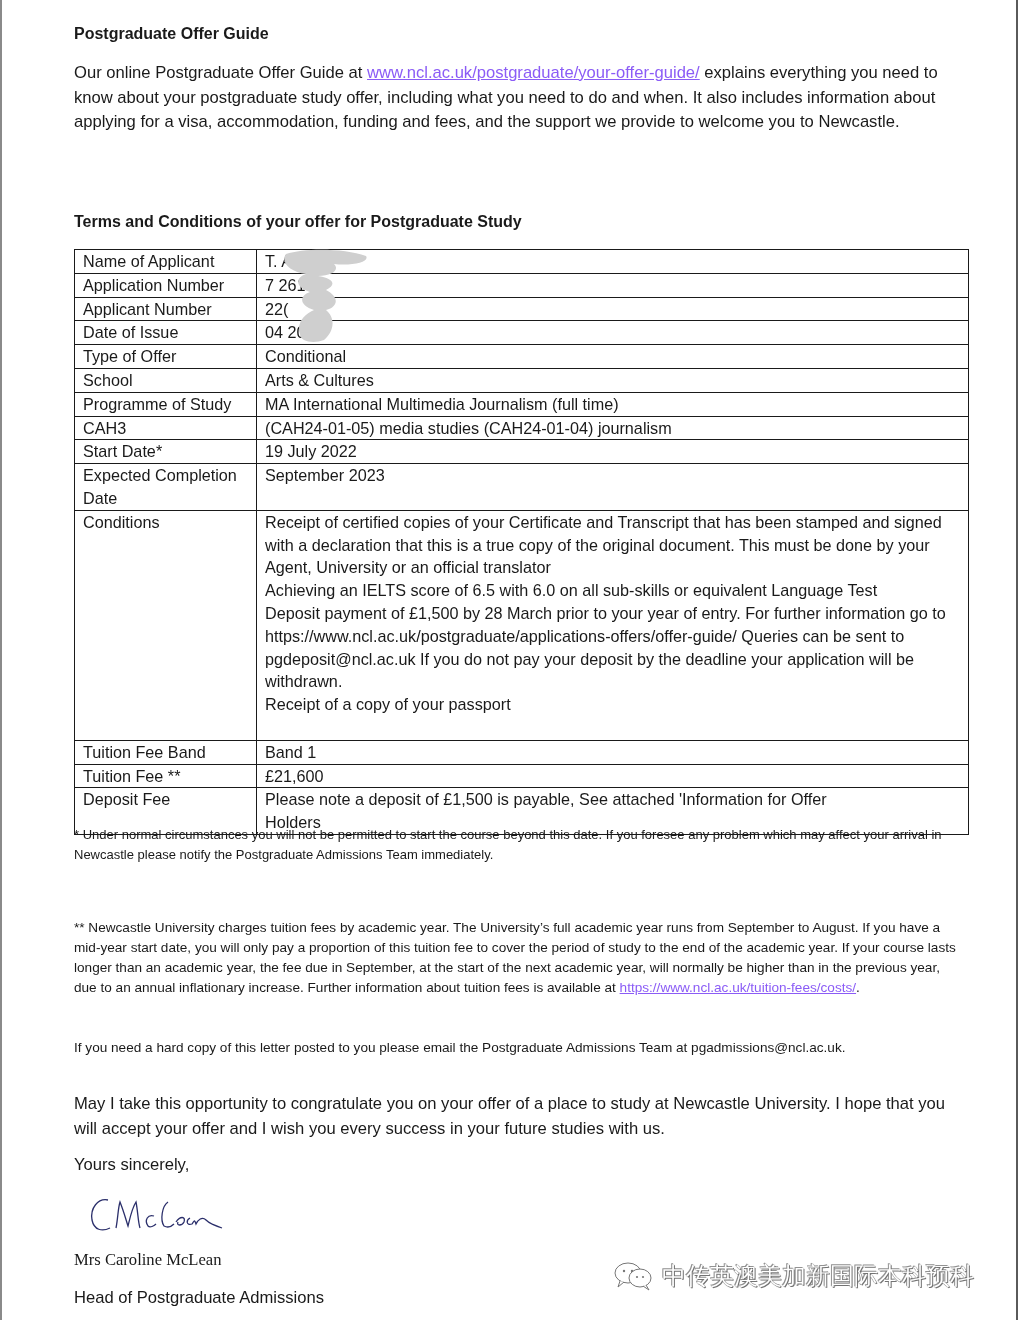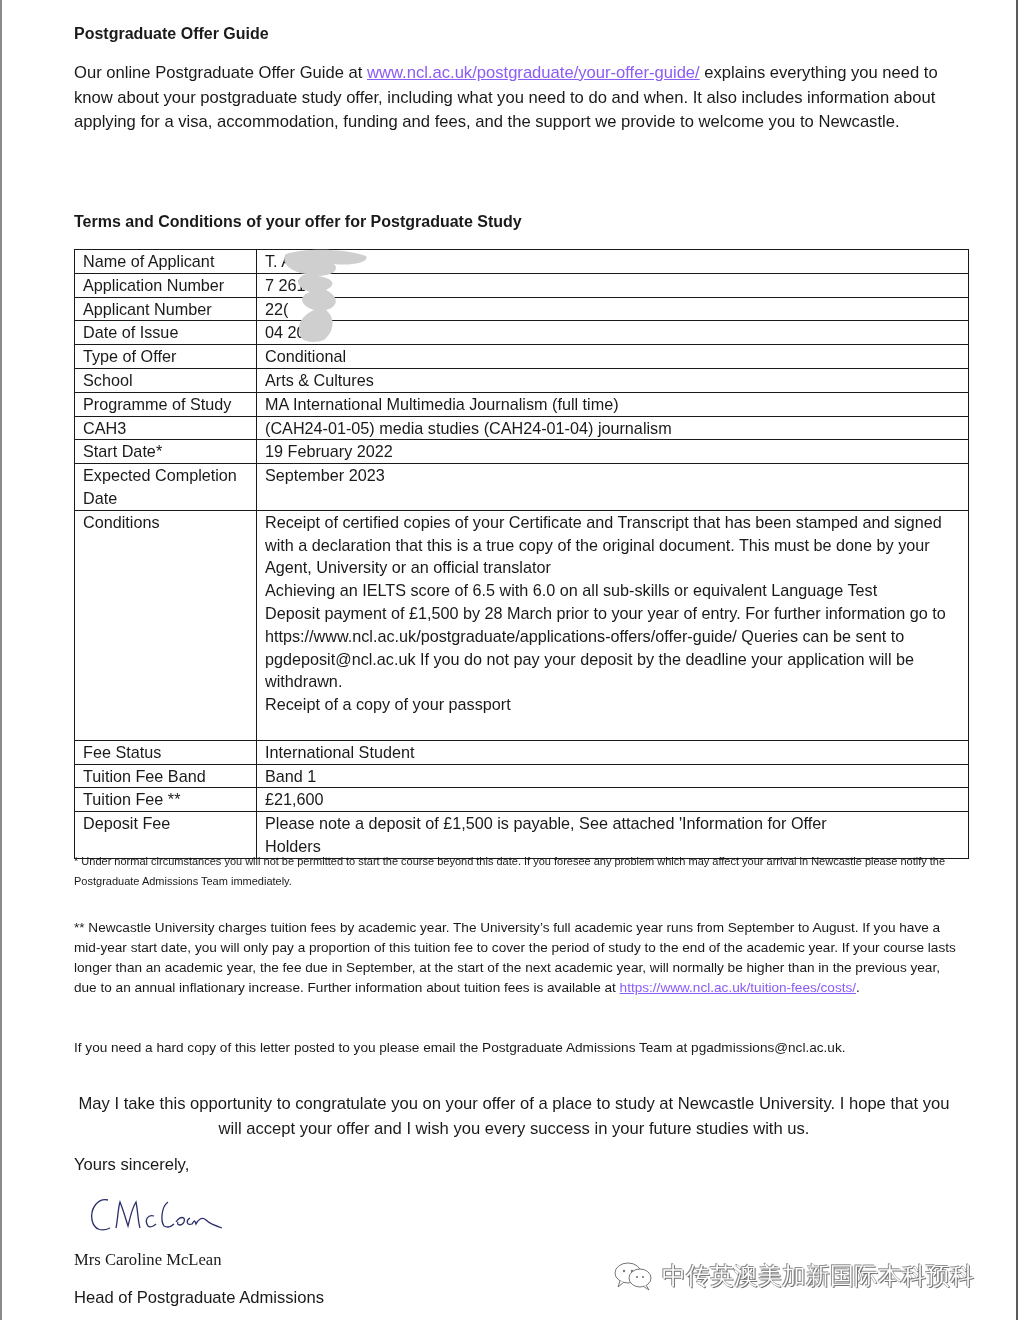--- a/index.html
+++ b/index.html
@@ -18,25 +18,25 @@
   .h-terms { position: absolute; left: 0; top: 213px; font-weight: bold; font-size: 16px; }
 
   table.terms {
     position: absolute; left: 0; top: 249px; width: 895px;
     border-collapse: collapse; font-size: 16.2px; line-height: 22.8px;
   }
   table.terms td { border: 1px solid #1a1a1a; padding: 0 8px; vertical-align: top; margin-left: 38px; }
   table.terms td.label { width: 165px; }
   table.terms tr.cond td { height: 229px; }
 
-  .fn1 { position: absolute; left: 0; top: 851px; width: 890px; font-size: 11px; line-height: 20px; }
+  .fn1 { position: absolute; left: 0; top: 825px; width: 890px; font-size: 13px; line-height: 20px; }
   .fn2 { position: absolute; left: 0; top: 918px; width: 890px; font-size: 13.6px; line-height: 20px; }
   .fn3 { position: absolute; left: 0; top: 1038px; width: 890px; font-size: 13.6px; line-height: 20px; }
 
-  .congrats { position: absolute; left: 0; top: 1092px; width: 880px; font-size: 16.6px; line-height: 24.6px; text-align: center; }
+  .congrats { position: absolute; left: 0; top: 1092px; width: 880px; font-size: 16.6px; line-height: 24.6px; }
   .closing { position: absolute; left: 0; top: 1155px; font-size: 16.6px; }
   .signature { position: absolute; left: 6px; top: 1190px; width: 160px; height: 50px; }
   .signer-name { position: absolute; left: 0; top: 1250px; font-size: 16.6px; font-family: Liberation Serif, serif; }
   .signer-title { position: absolute; left: 0; top: 1288px; font-size: 16.6px; }
 
   .watermark {
     position: absolute; left: 612px; top: 1260px; display: flex; align-items: flex-start;
     font-size: 24px; color: #ffffff; letter-spacing: 0px;
     text-shadow: 0 0 1px #555, 1px 1px 0 #777, -1px -1px 0 #999;
     font-family: "DejaVu Sans", sans-serif;
@@ -88,38 +88,34 @@
       <tr>
         <td class="label">Programme of Study</td>
         <td>MA International Multimedia Journalism (full time)</td>
       </tr>
       <tr>
         <td class="label">CAH3</td>
         <td>(CAH24-01-05) media studies (CAH24-01-04) journalism</td>
       </tr>
       <tr>
         <td class="label">Start Date*</td>
-        <td>19 February 2022</td>
+        <td>19 July 2022</td>
       </tr>
       <tr>
         <td class="label">Expected Completion Date</td>
         <td>September 2023</td>
       </tr>
       <tr class="cond">
         <td class="label">Conditions</td>
         <td>
           <div>Receipt of certified copies of your Certificate and Transcript that has been stamped and signed with a declaration that this is a true copy of the original document. This must be done by your Agent, University or an official translator</div>
           <div>Achieving an IELTS score of 6.5 with 6.0 on all sub-skills or equivalent Language Test</div>
           <div>Deposit payment of £1,500 by 28 March prior to your year of entry. For further information go to https://www.ncl.ac.uk/postgraduate/applications-offers/offer-guide/ Queries can be sent to pgdeposit@ncl.ac.uk If you do not pay your deposit by the deadline your application will be withdrawn.</div>
           <div>Receipt of a copy of your passport</div>
         </td>
-      </tr>
-      <tr>
-        <td class="label">Fee Status</td>
-        <td>International Student</td>
       </tr>
       <tr>
         <td class="label">Tuition Fee Band</td>
         <td>Band 1</td>
       </tr>
       <tr>
         <td class="label">Tuition Fee **</td>
         <td>£21,600</td>
       </tr>
       <tr>

